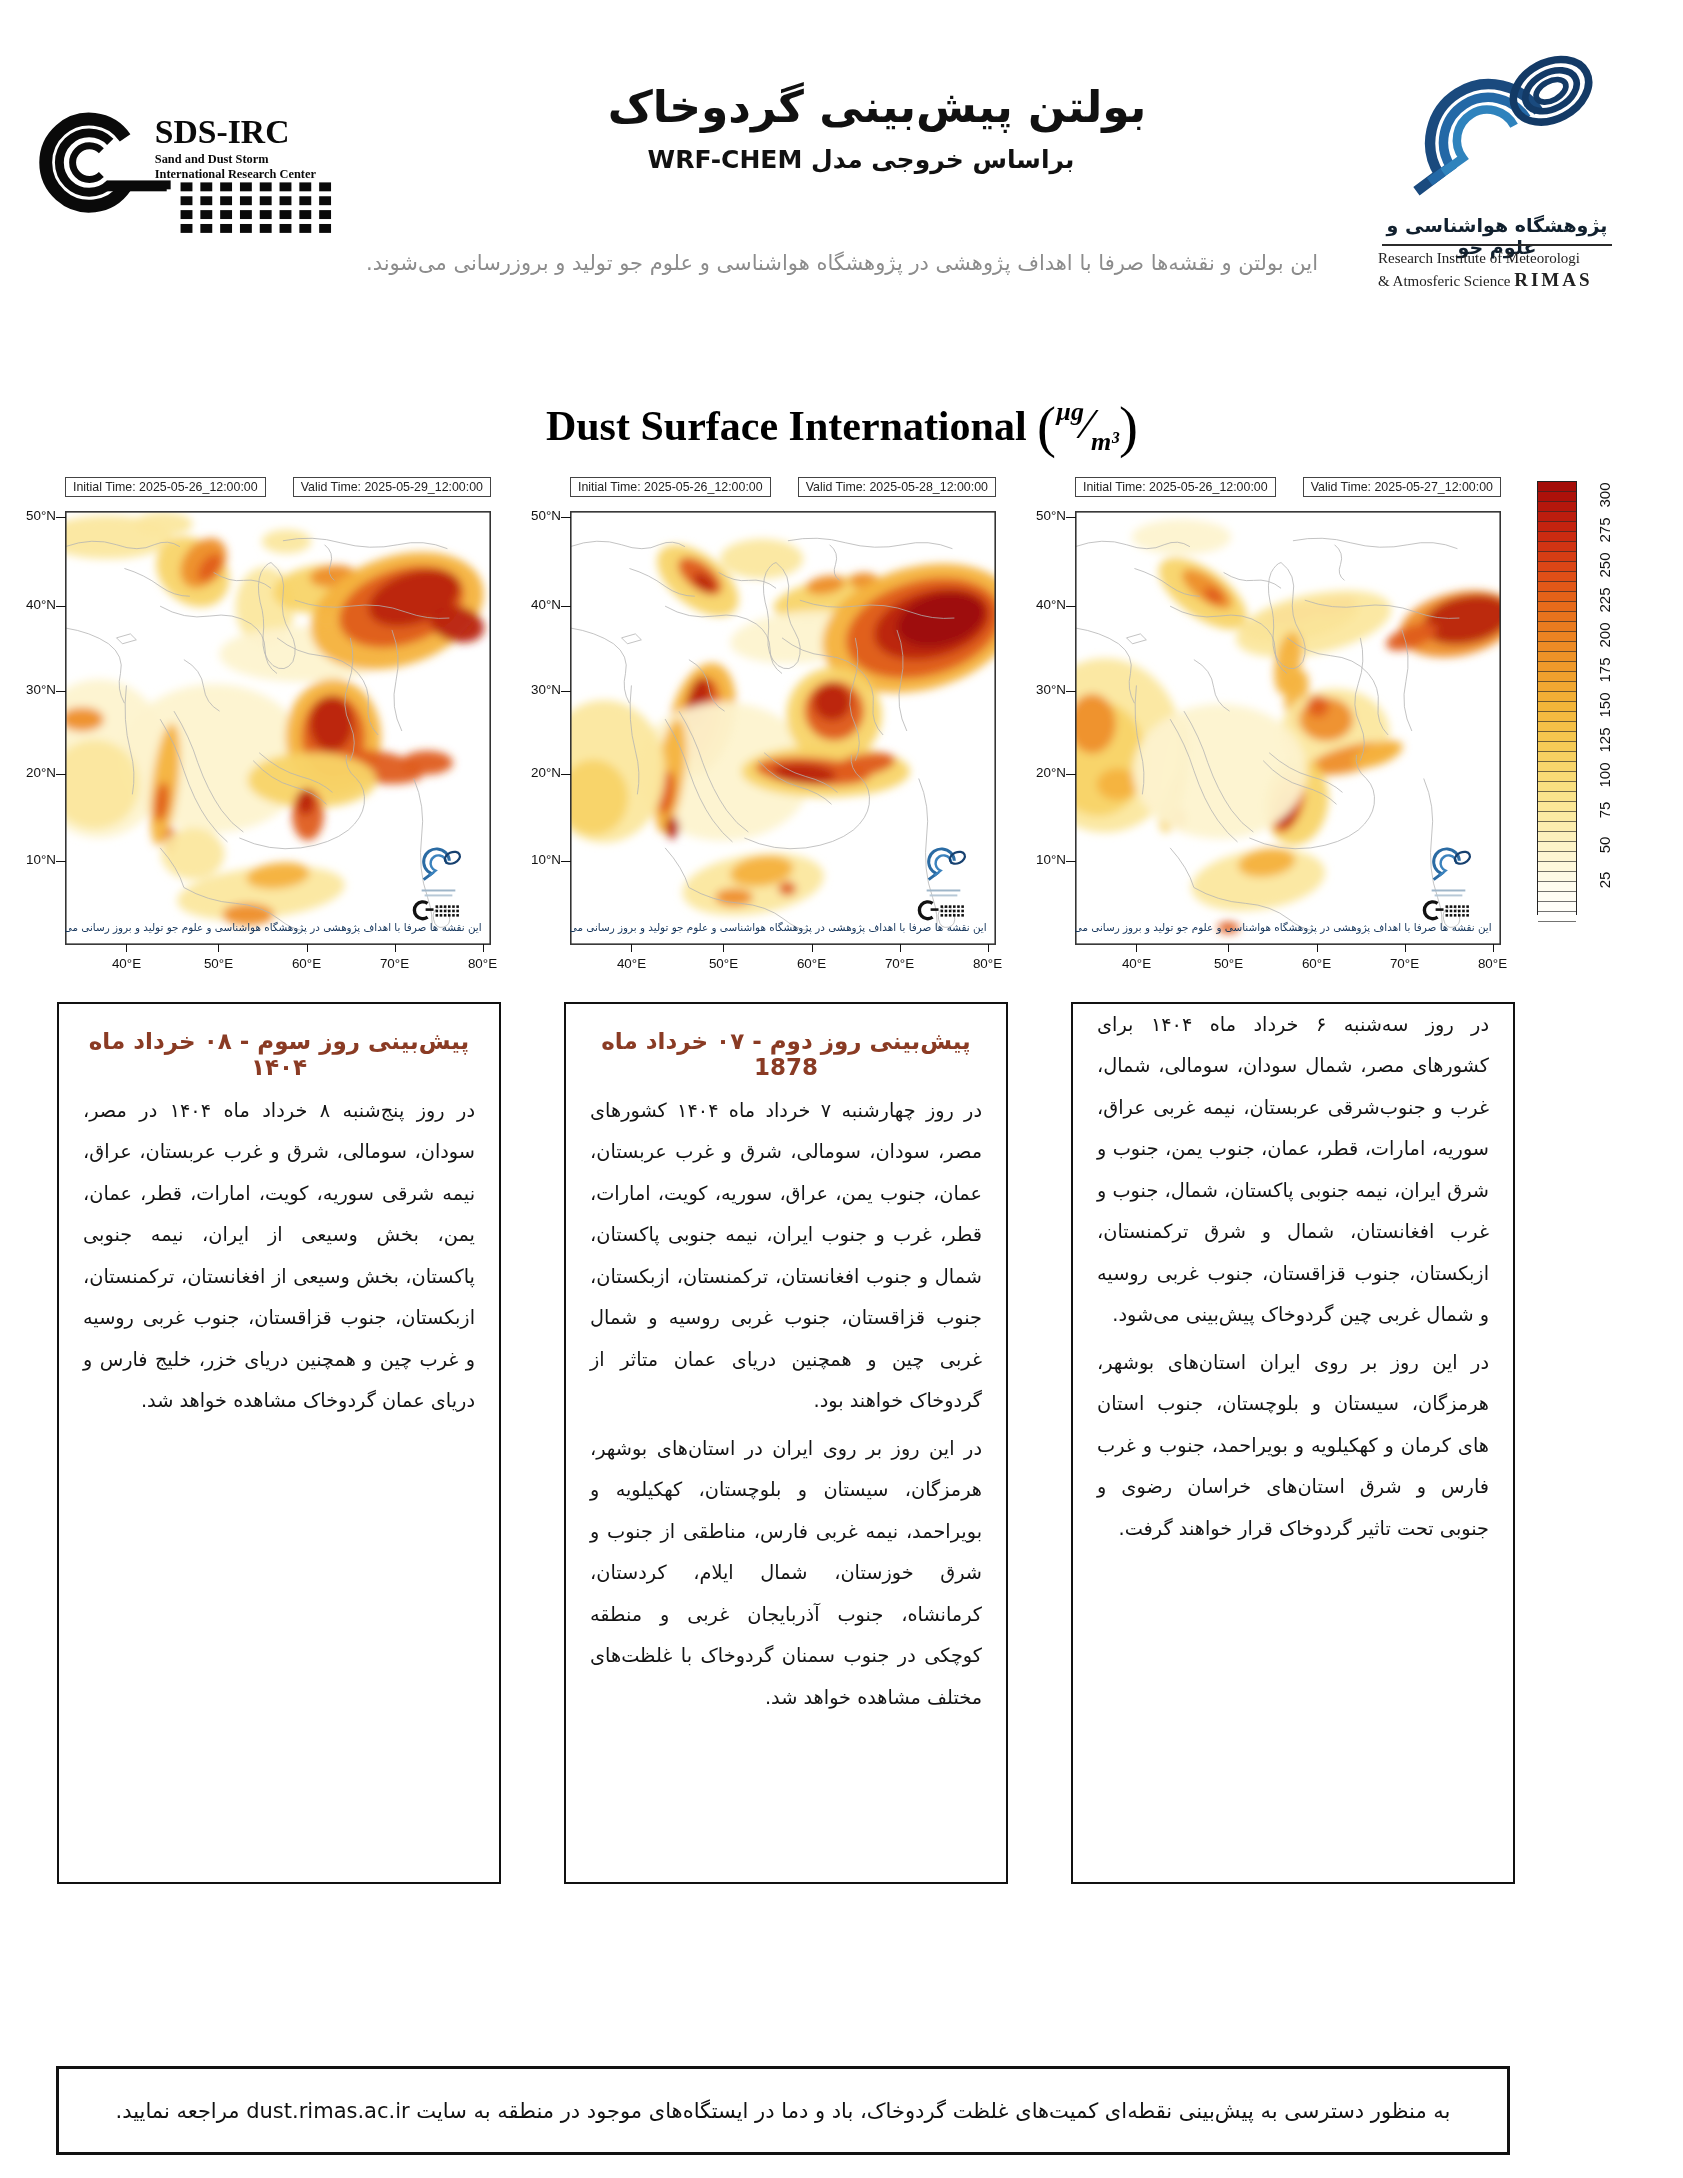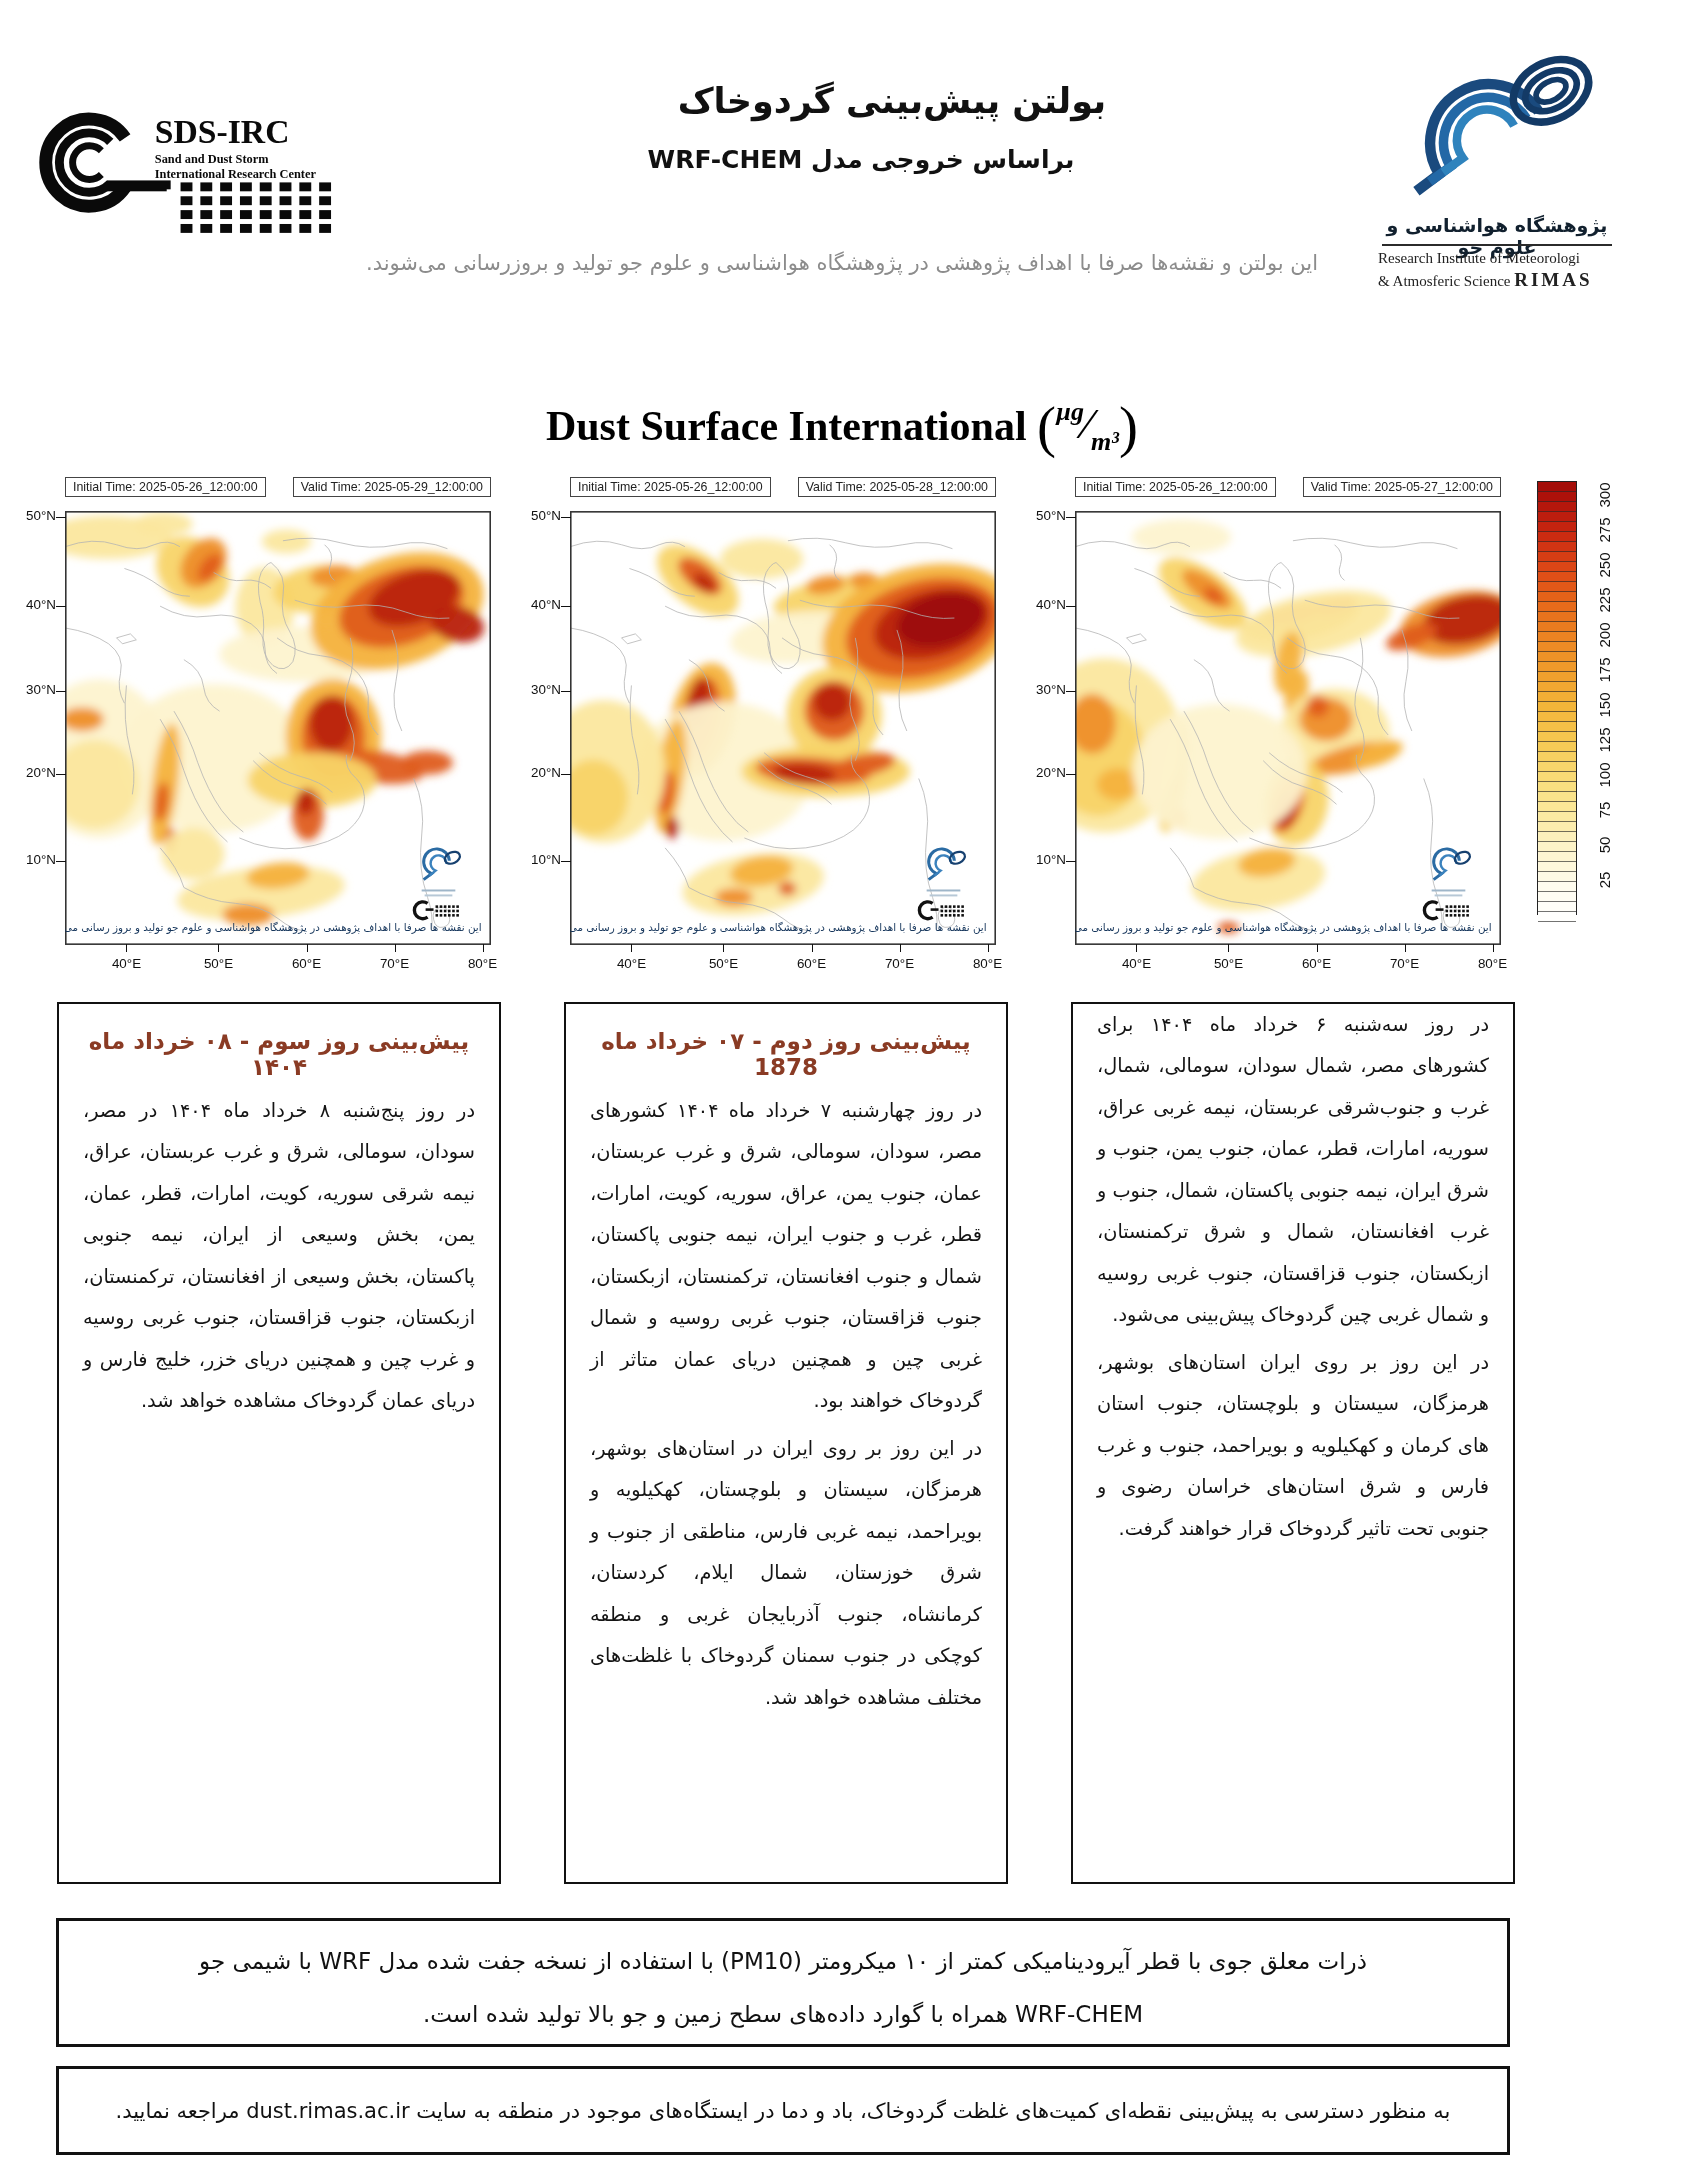--- a/index.html
+++ b/index.html
@@ -2,21 +2,21 @@
 <html lang="fa"><head>
 <meta charset="utf-8">
 <style>
   html,body{margin:0;padding:0;background:#fff;}
   #page{position:relative;width:1683px;height:2178px;background:#ffffff;overflow:hidden;
         font-family:"DejaVu Sans",sans-serif;color:#111;}
   .abs{position:absolute;}
 
   
   .fa-title{font-weight:bold;direction:rtl;text-align:center;}
-  #main-title{left:585px;top:81px;width:614px;font-size:35px;}
+  #main-title{left:570px;top:81px;width:614px;font-size:44px;}
   #sub-title{left:554px;top:145px;width:614px;font-size:25px;}
   #disclaimer{left:228px;top:251px;width:1228px;font-size:21px;color:#8c8c8c;
               direction:rtl;text-align:center;}
   #bulletin-line{left:79px;top:333px;width:1525px;font-size:31px;font-weight:bold;
                  direction:rtl;text-align:center;}
 
   
   #sds-logo{left:38px;top:107px;width:297px;height:131px;}
   #sds-logo text{font-family:"Liberation Serif","DejaVu Serif",serif;font-weight:bold;fill:#0a0a0a;}
 
@@ -623,22 +623,18 @@
       <p>در این روز بر روی ایران در استان‌های بوشهر، هرمزگان، سیستان و بلوچستان، کهکیلویه و بویراحمد، نیمه غربی فارس، مناطقی از جنوب و شرق خوزستان، شمال ایلام، کردستان، کرمانشاه، جنوب آذربایجان غربی و منطقه کوچکی در جنوب سمنان گردوخاک با غلظت‌های مختلف مشاهده خواهد شد.</p>
     </div>
   </div>
   <div class="panel abs" style="left:1071px;">
     <div class="panel-body">
       <p>در روز سه‌شنبه ۶ خرداد ماه ۱۴۰۴ برای کشورهای مصر، شمال سودان، سومالی، شمال، غرب و جنوب‌شرقی عربستان، نیمه غربی عراق، سوریه، امارات، قطر، عمان، جنوب یمن، جنوب و شرق ایران، نیمه جنوبی پاکستان، شمال، جنوب و غرب افغانستان، شمال و شرق ترکمنستان، ازبکستان، جنوب قزاقستان، جنوب غربی روسیه و شمال غربی چین گردوخاک پیش‌بینی می‌شود.</p>
       <p>در این روز بر روی ایران استان‌های بوشهر، هرمزگان، سیستان و بلوچستان، جنوب استان های کرمان و کهکیلویه و بویراحمد، جنوب و غرب فارس و شرق استان‌های خراسان رضوی و جنوبی تحت تاثیر گردوخاک قرار خواهند گرفت.</p>
     </div>
   </div>
 
-  <div id="footer-1" class="footer-box abs">
-    <div>ذرات معلق جوی با قطر آیرودینامیکی کمتر از ۱۰ میکرومتر (PM10) با استفاده از نسخه جفت شده مدل WRF با شیمی جو</div>
-    <div>WRF-CHEM همراه با گوارد داده‌های سطح زمین و جو بالا تولید شده است.</div>
-  </div>
   <div id="footer-2" class="footer-box abs">
     <div>به منظور دسترسی به پیش‌بینی نقطه‌ای کمیت‌های غلظت گردوخاک، باد و دما در ایستگاه‌های موجود در منطقه به سایت dust.rimas.ac.ir مراجعه نمایید.</div>
   </div>
 
 </div>
 
 
 </body></html>

